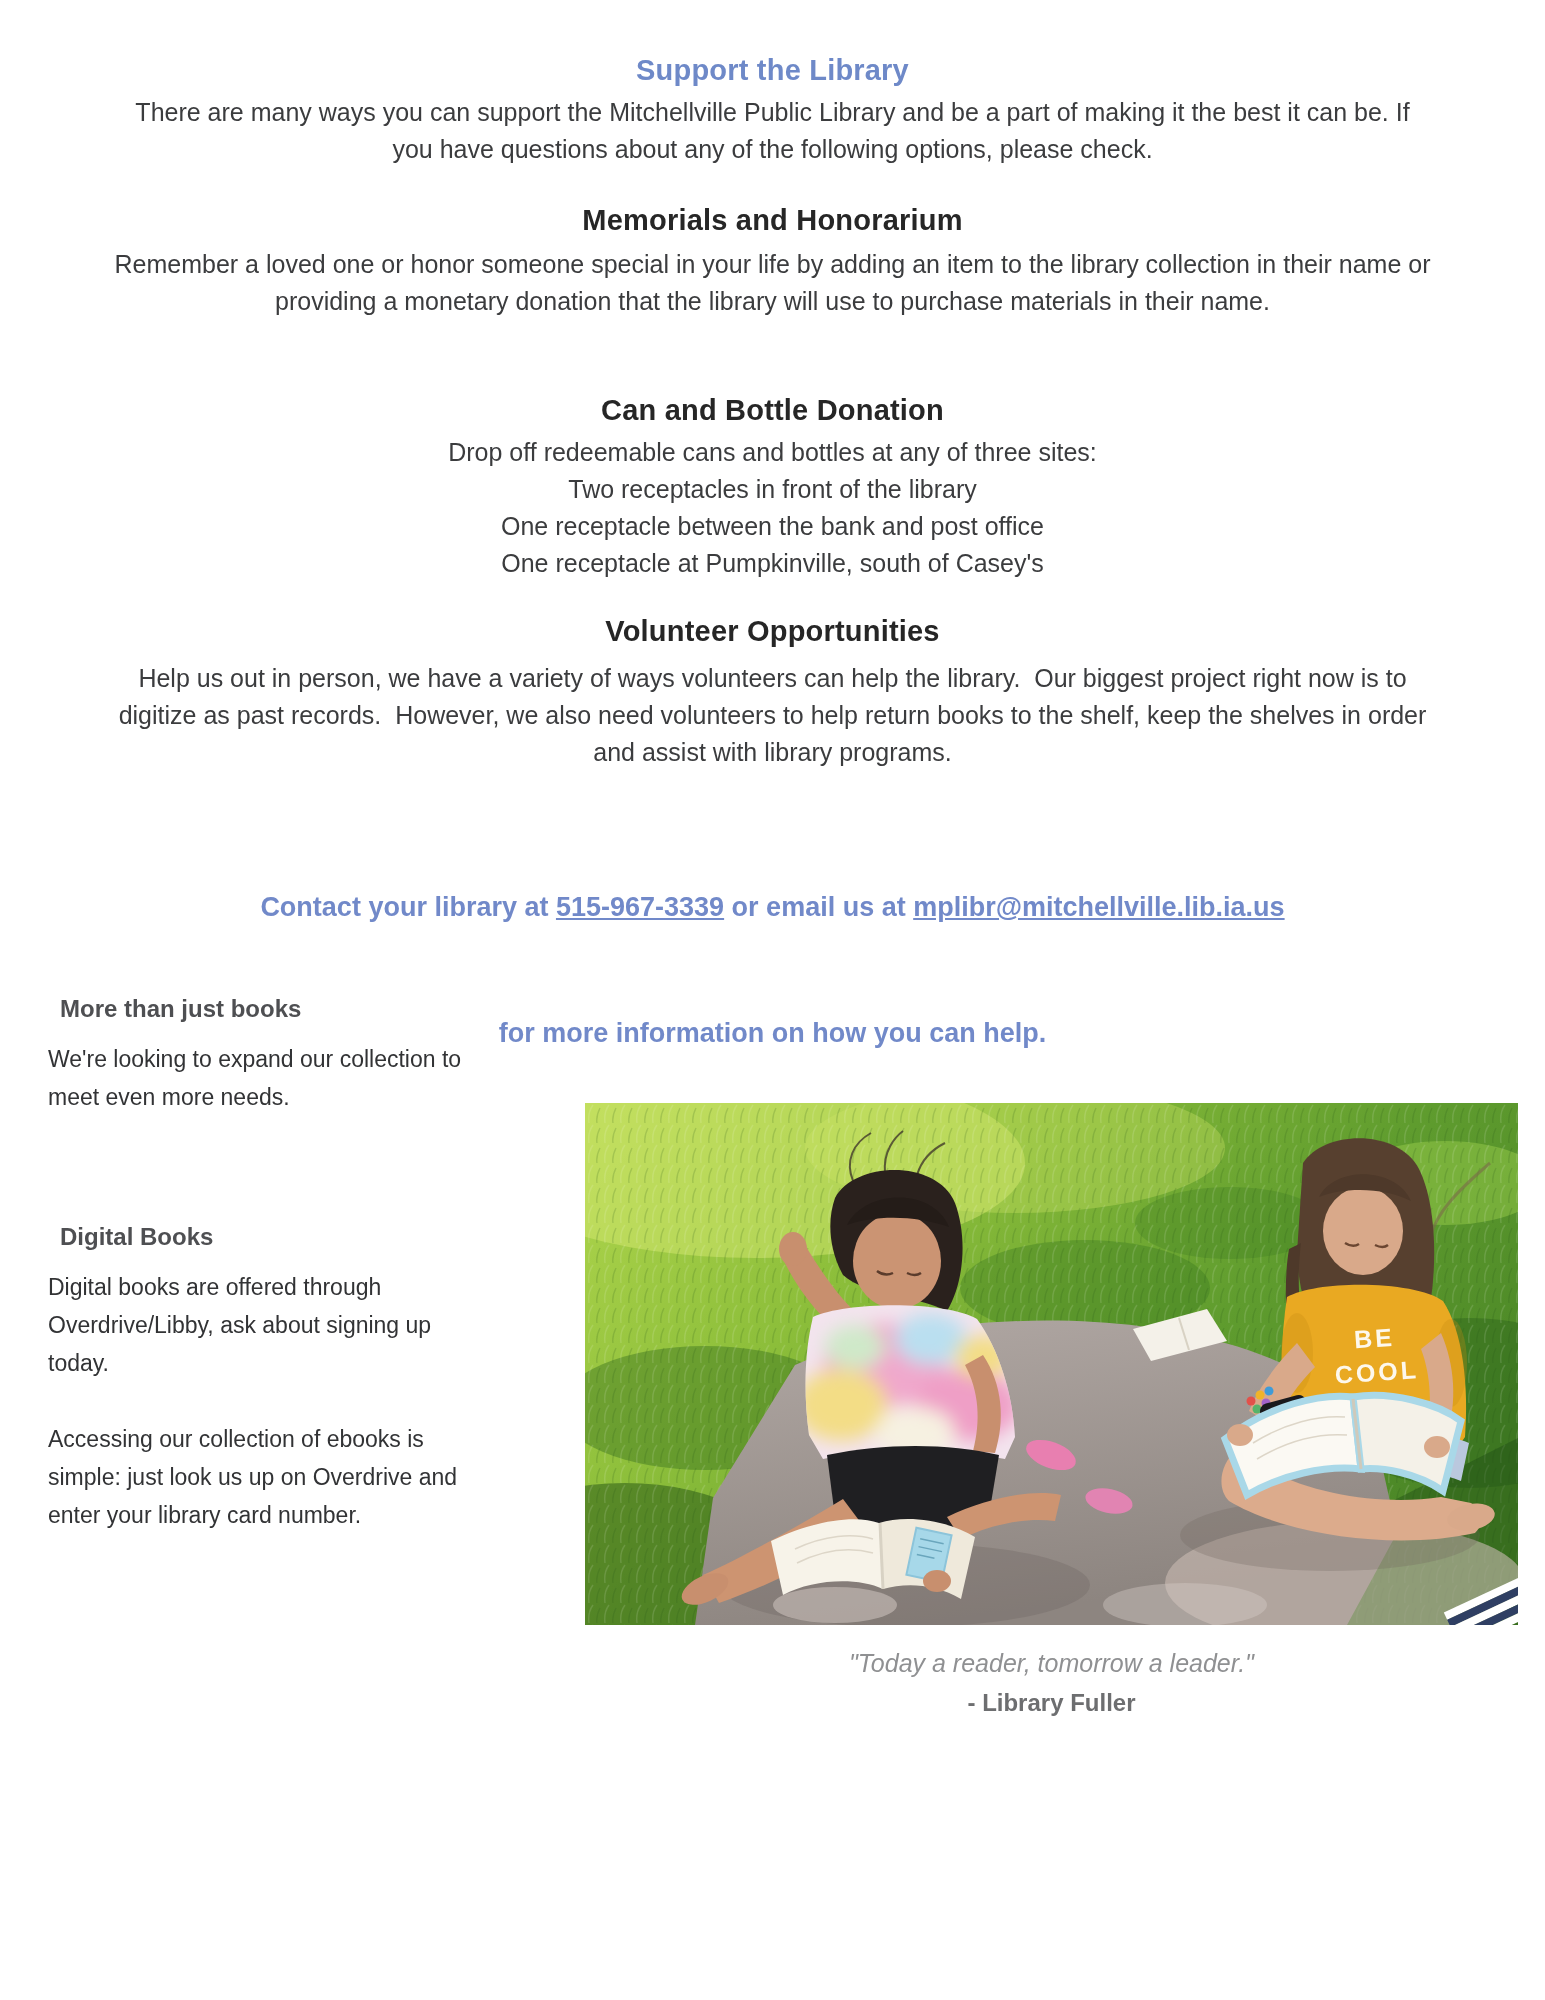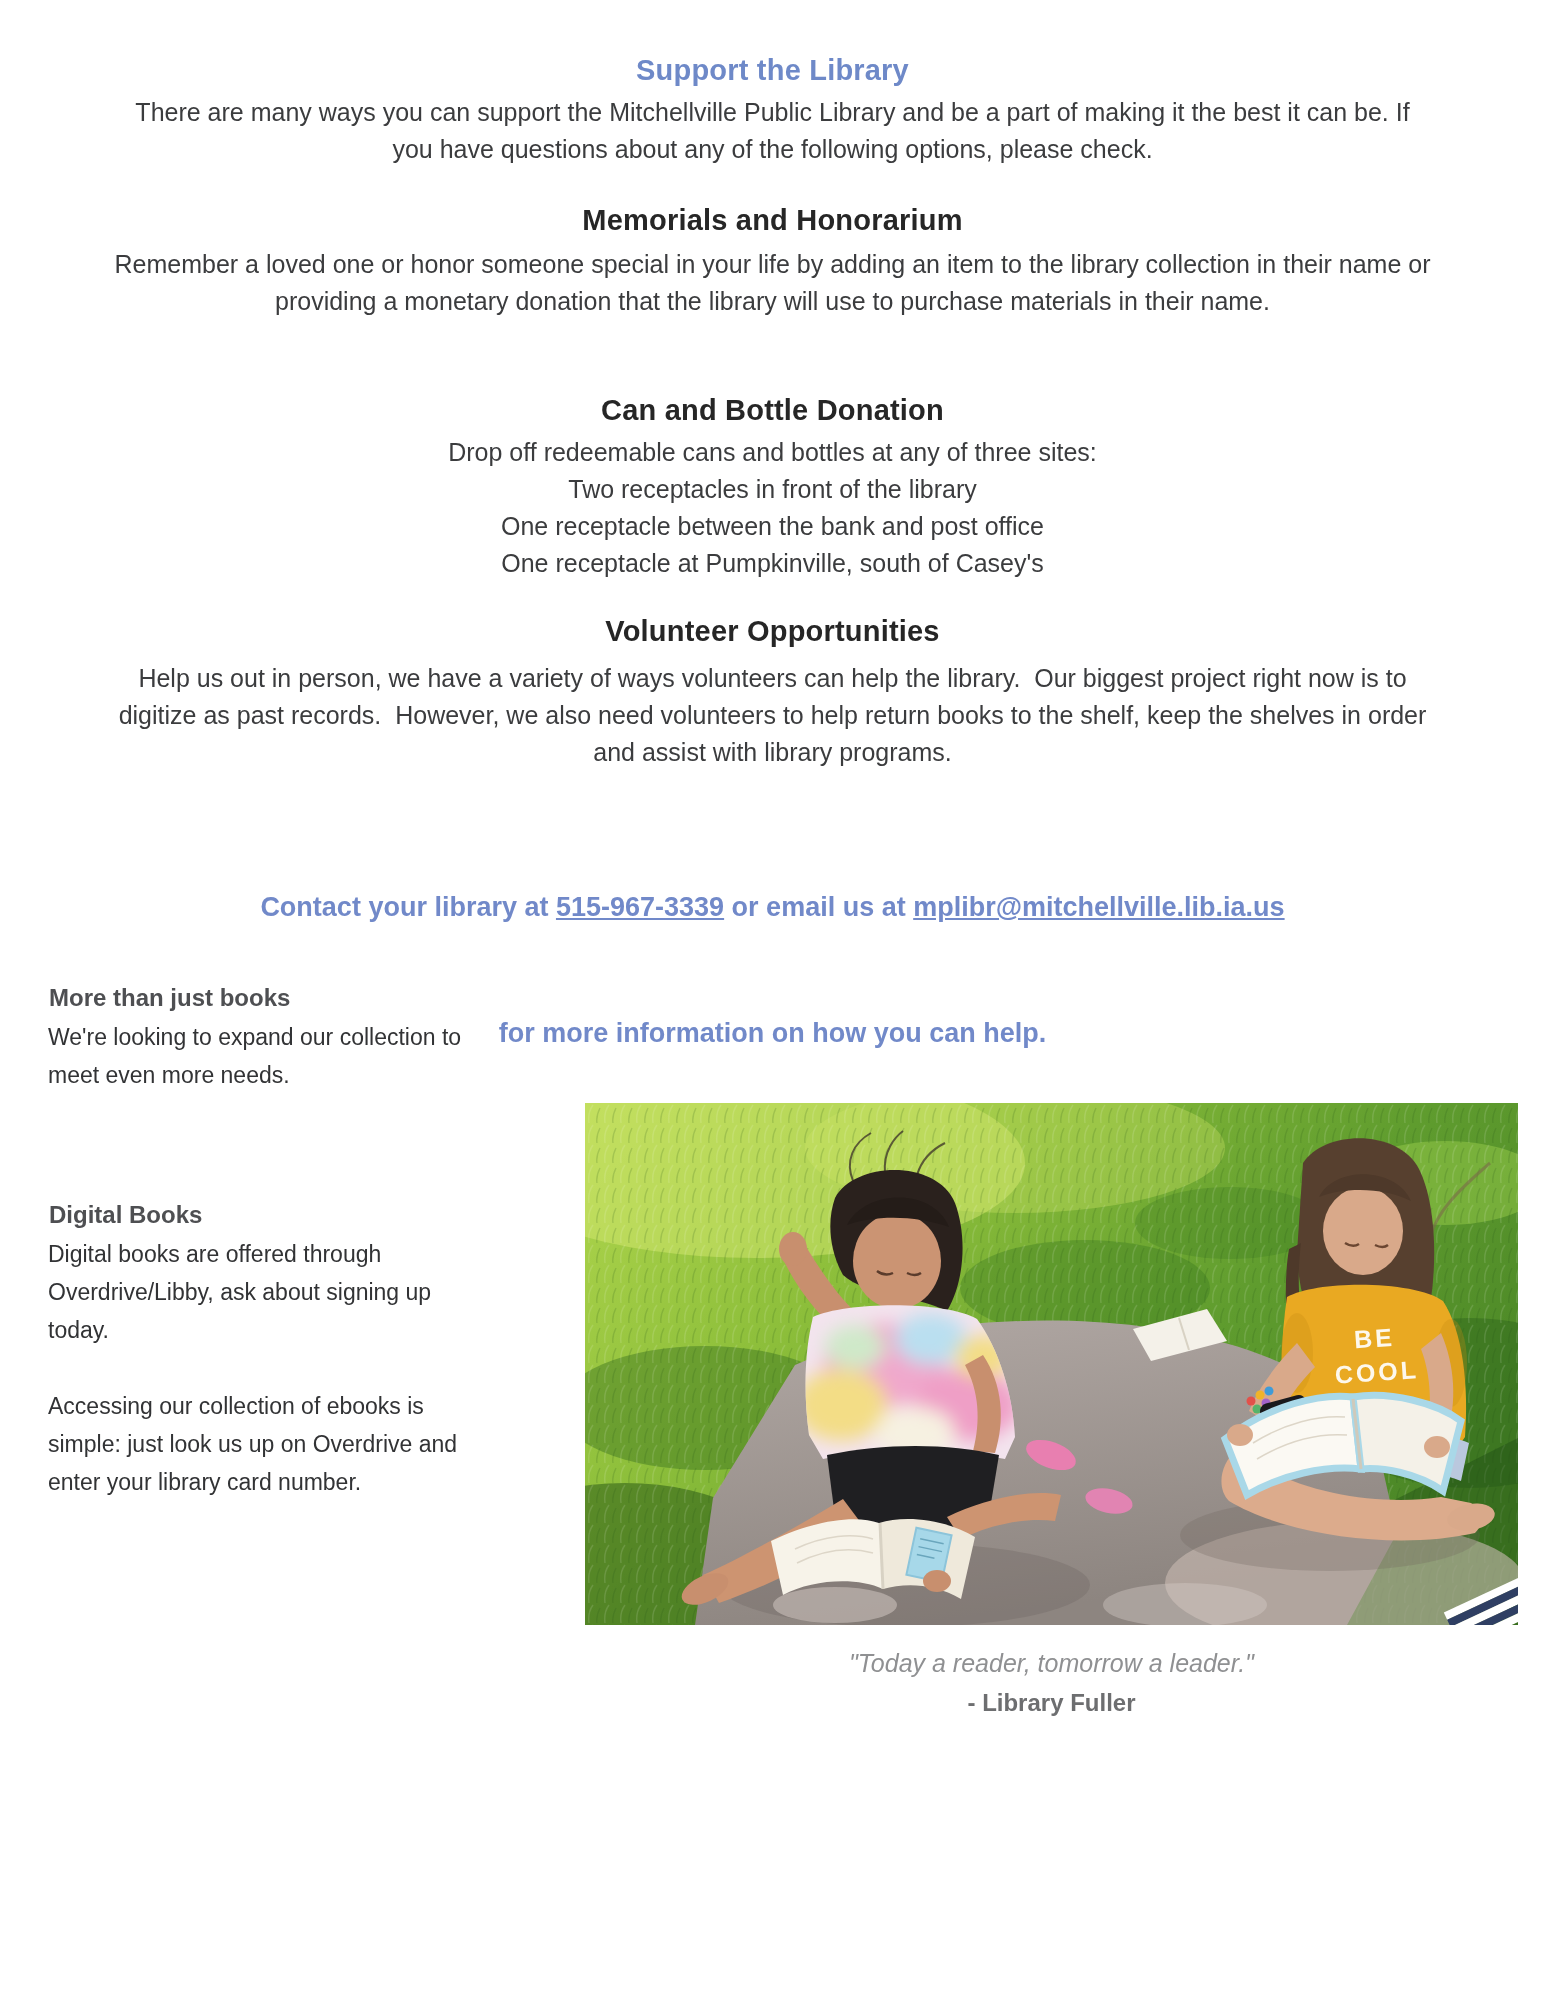--- a/index.html
+++ b/index.html
@@ -23,21 +23,21 @@
   .canline{font-size:25px;line-height:37px;color:#3b3c3e;}
   .contact{
     font-size:27px;line-height:42px;font-weight:bold;color:#7189c9;white-space:pre-wrap;
   }
   .contact a{color:#7189c9;text-decoration:underline;cursor:pointer;}
   .leftcol{
     position:absolute;left:48px;top:978px;width:418px;
     font-size:23px;line-height:38px;color:#323335;
   }
   .leftcol h3{
-    margin:1px;font-size:24px;line-height:38px;font-weight:bold;color:#4e4f52;
+    margin:12px;font-size:24px;line-height:38px;font-weight:bold;color:#4e4f52;
   }
   .leftcol p{margin:0 0 38px 0;}
   .leftcol p.gap-big{margin-bottom:102px;}
   .photo{
     position:absolute;left:585px;top:1103px;width:933px;height:522px;overflow:hidden;
   }
   .photo svg{display:block;width:100%;height:100%;}
   .quoteblock{
     position:absolute;left:585px;top:1646px;width:933px;text-align:center;
   }

